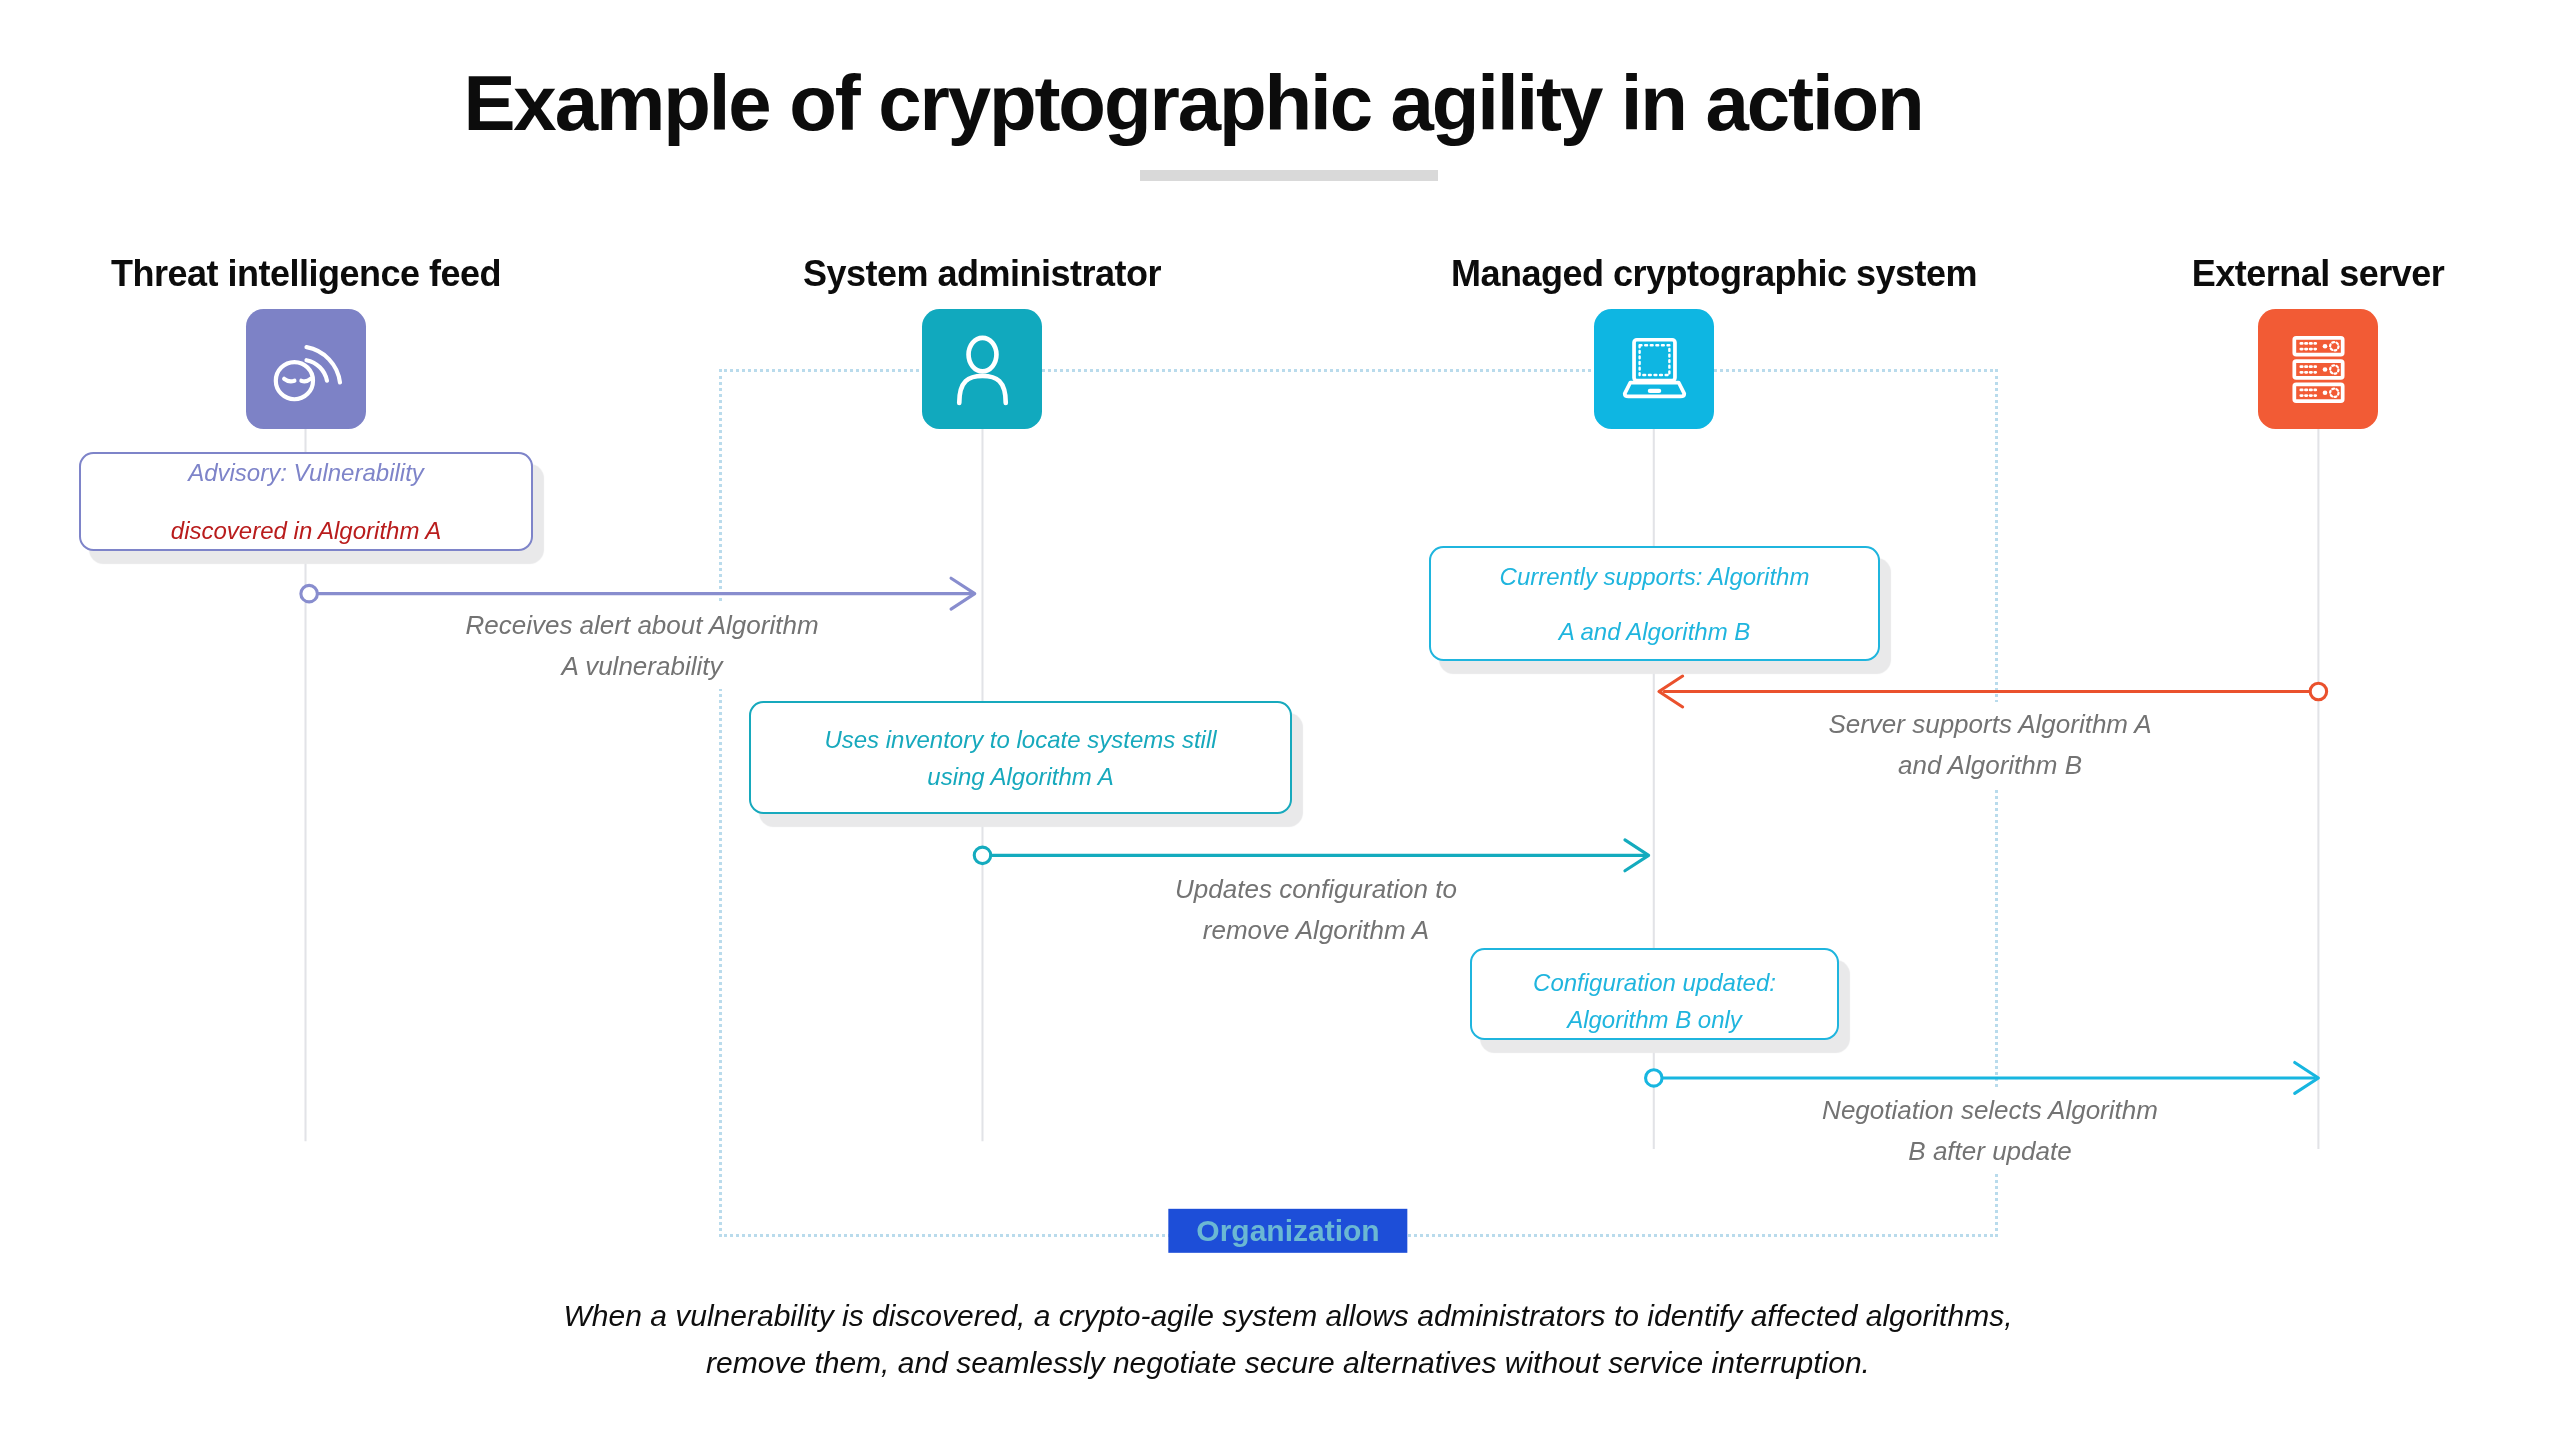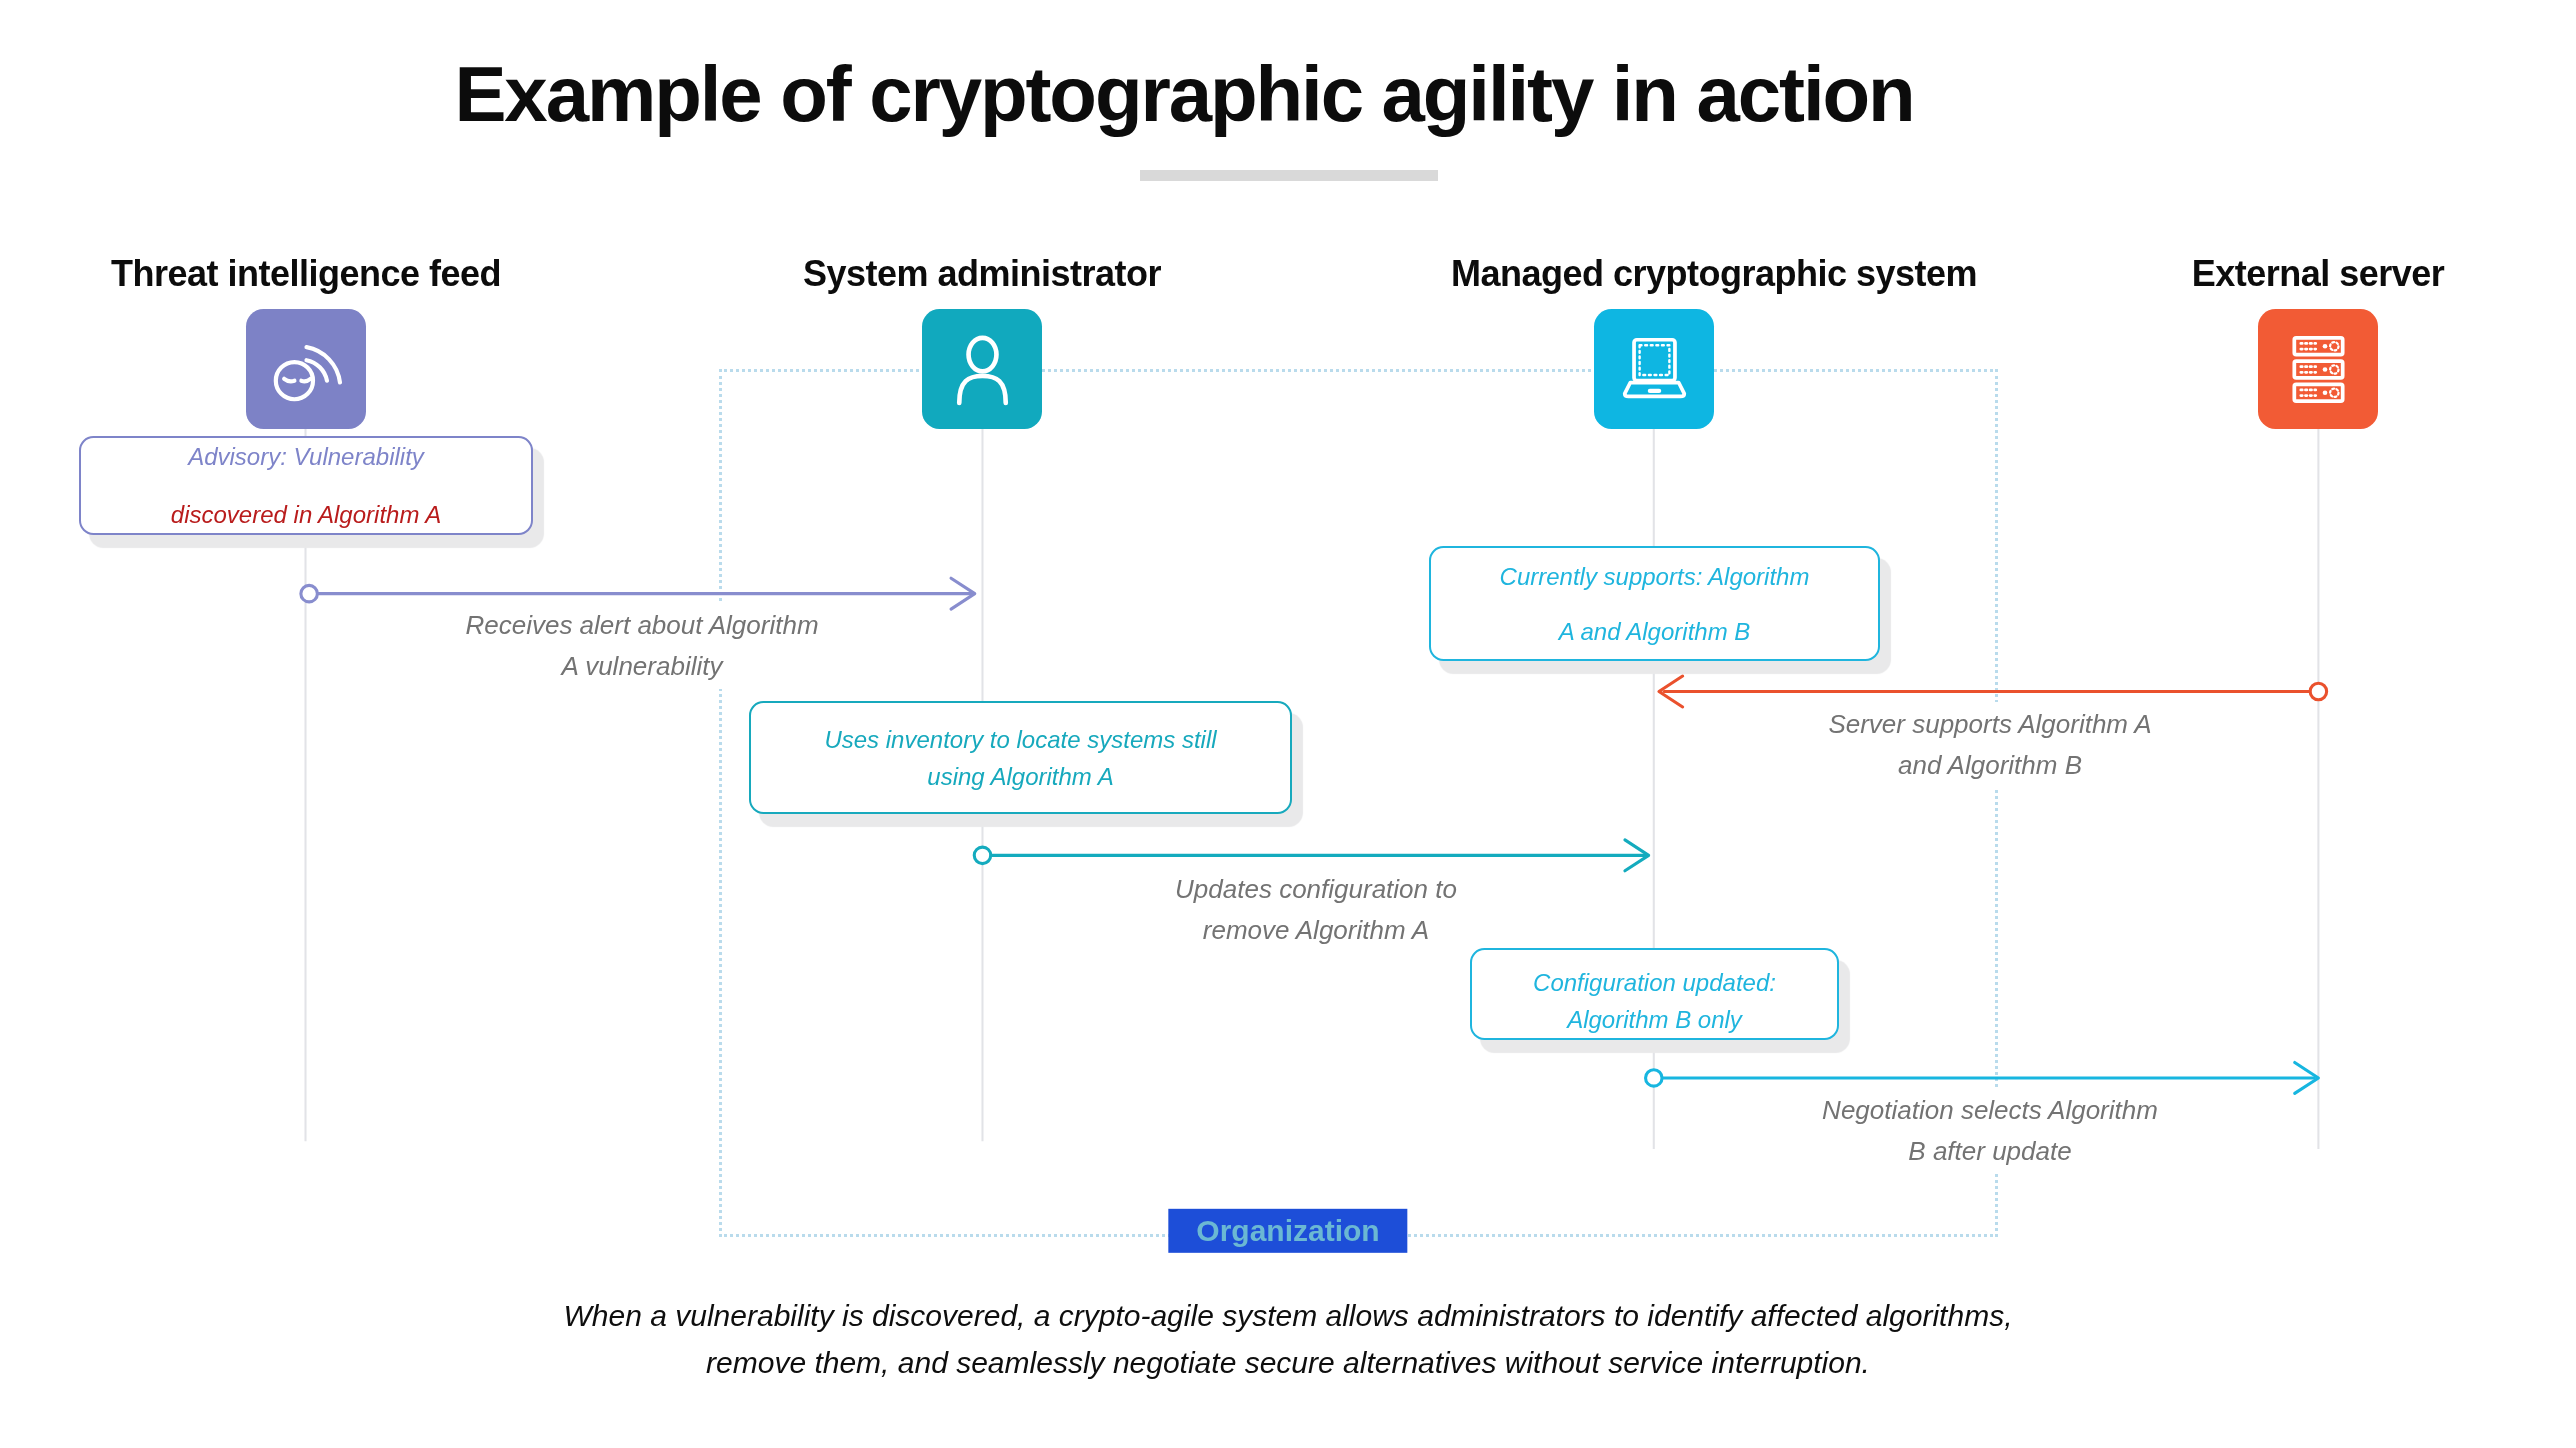--- a/index.html
+++ b/index.html
@@ -2,21 +2,21 @@
 <html style="font-size:8.2px"><head>
 <meta charset="utf-8">
 <style>
   html,body{margin:0;padding:0;background:#fff;}
   .canvas{
     position:relative;width:2576px;height:1449px;background:#ffffff;overflow:hidden;
     font-family:"Liberation Sans", sans-serif;color:#111;
   }
   .page-title{
     position:absolute;left:0;top:49px;width:2368px;text-align:center;
-    font-size:78px;font-weight:bold;letter-spacing:-2.1px;color:#0c0c0c;margin:0;
+    font-size:78px;font-weight:bold;letter-spacing:-2.1px;color:#0c0c0c;margin:9px;
   }
   .title-underline{
     position:absolute;left:1140px;top:170px;width:298px;height:11.3px;background:#d9d9d9;
   }
   
   .org-box{
     position:absolute;left:719px;top:369px;width:1273px;height:862px;
     border:3.1px dotted #b9dbec;z-index:1;
   }
   .org-label{
@@ -37,21 +37,21 @@
     transform:translateX(-50%);z-index:3;display:flex;align-items:center;justify-content:center;
   }
   .actor-icon svg{width:93px;height:93px;}
   
   .note{
     position:absolute;background:#ffffff;border:2.6px solid;border-radius:14.4px;
     box-shadow:10.3px 12.4px 1px #e9e9ea;z-index:4;
     display:flex;flex-direction:column;align-items:center;justify-content:center;
     font-style:italic;font-size:24px;line-height:37px;text-align:center;
   }
-  .note-advisory{left:79px;top:436px;width:450px;height:95px;gap:21px;}
+  .note-advisory{left:79px;top:452px;width:450px;height:95px;gap:21px;}
   .note-supports{left:1429px;top:546px;width:447px;height:111px;}
   .note-inventory{left:713px;top:701px;width:539px;height:109px;margin-left:36px;}
   .note-config{left:1470px;top:948px;width:365px;height:88px;justify-content:flex-end;}
   
   .msg-label{
     position:absolute;transform:translateX(-50%);text-align:center;z-index:4;
     font-style:italic;font-size:26px;line-height:41px;color:#737373;background:#ffffff;
     padding:2.1px 9.3px;white-space:nowrap;
   }
   .msg1-label{left:642px;top:603px;}

